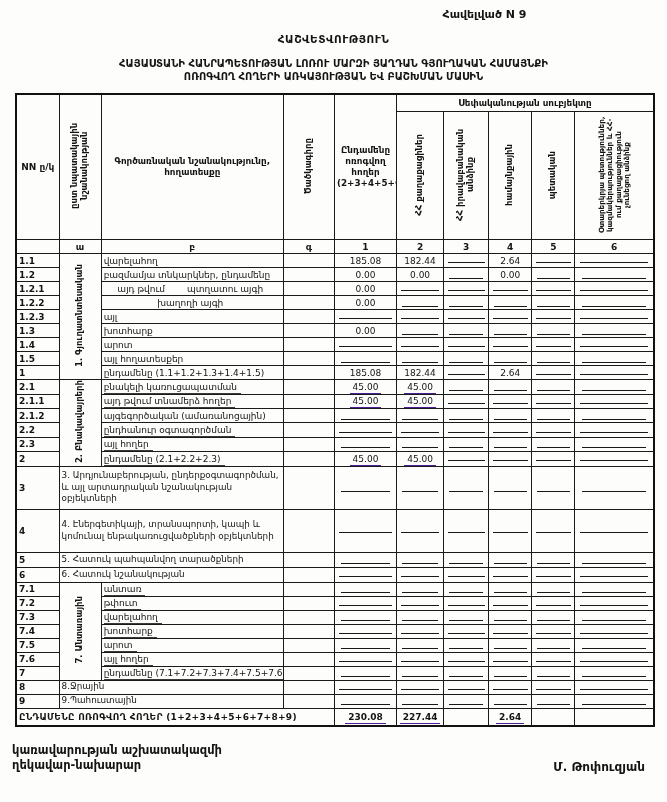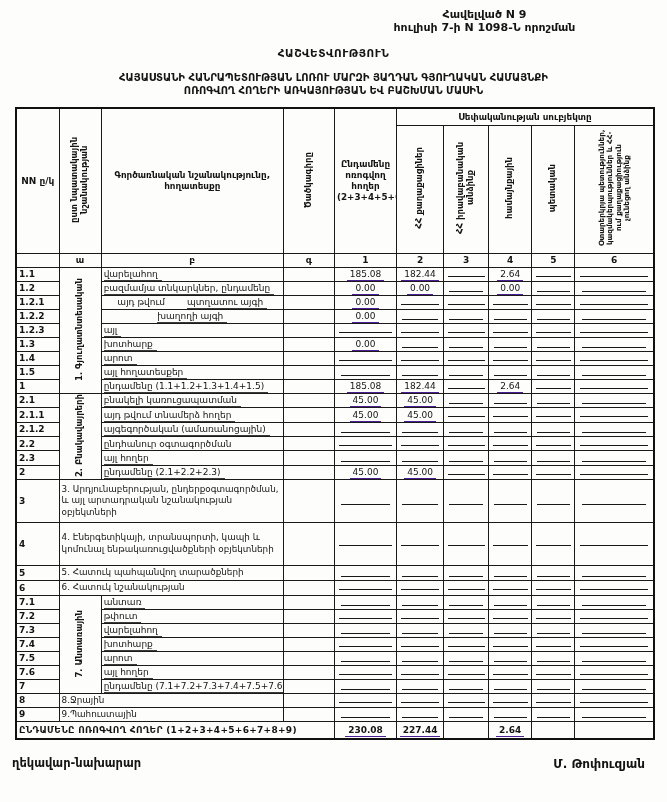--- a/index.html
+++ b/index.html
@@ -54,21 +54,20 @@
     margin:16px 12px 0 12px;
   }
   .sig-left{font-size:11.5px;font-weight:bold;line-height:1.35;}
   .sig-right{font-size:12px;font-weight:bold;padding-right:10px;}
 </style>
 </head>
 <body>
 
 <div class="appendix">
   <div>Հավելված N 9</div>
-  <div>հուլիսի 7-ի  N 1098-Ն որոշման</div>
 </div>
 
 <div class="titleblock">
   <div class="title">ՀԱՇՎԵՏՎՈՒԹՅՈՒՆ</div>
   <div class="subtitle">
     <div>ՀԱՅԱՍՏԱՆԻ ՀԱՆՐԱՊԵՏՈՒԹՅԱՆ ԼՈՌՈՒ ՄԱՐԶԻ ՅԱՂԴԱՆ ԳՅՈՒՂԱԿԱՆ ՀԱՄԱՅՆՔԻ</div>
     <div>ՈՌՈԳՎՈՂ ՀՈՂԵՐԻ ԱՌԿԱՅՈՒԹՅԱՆ ԵՎ ԲԱՇԽՄԱՆ ՄԱՍԻՆ</div>
   </div>
 </div>
 
@@ -733,16 +732,17 @@
         <td class="val"></td>
         <td class="val"><span class="num">2.64</span></td>
         <td class="val"></td>
         <td class="val"></td>
       </tr>
     </tbody>
 </table>
 
 <div class="footer">
   <div class="sig-left">
+    <div>կառավարության աշխատակազմի</div>
     <div>ղեկավար-նախարար</div>
   </div>
   <div class="sig-right">Մ. Թոփուզյան</div>
 </div>
 
 </body></html>

